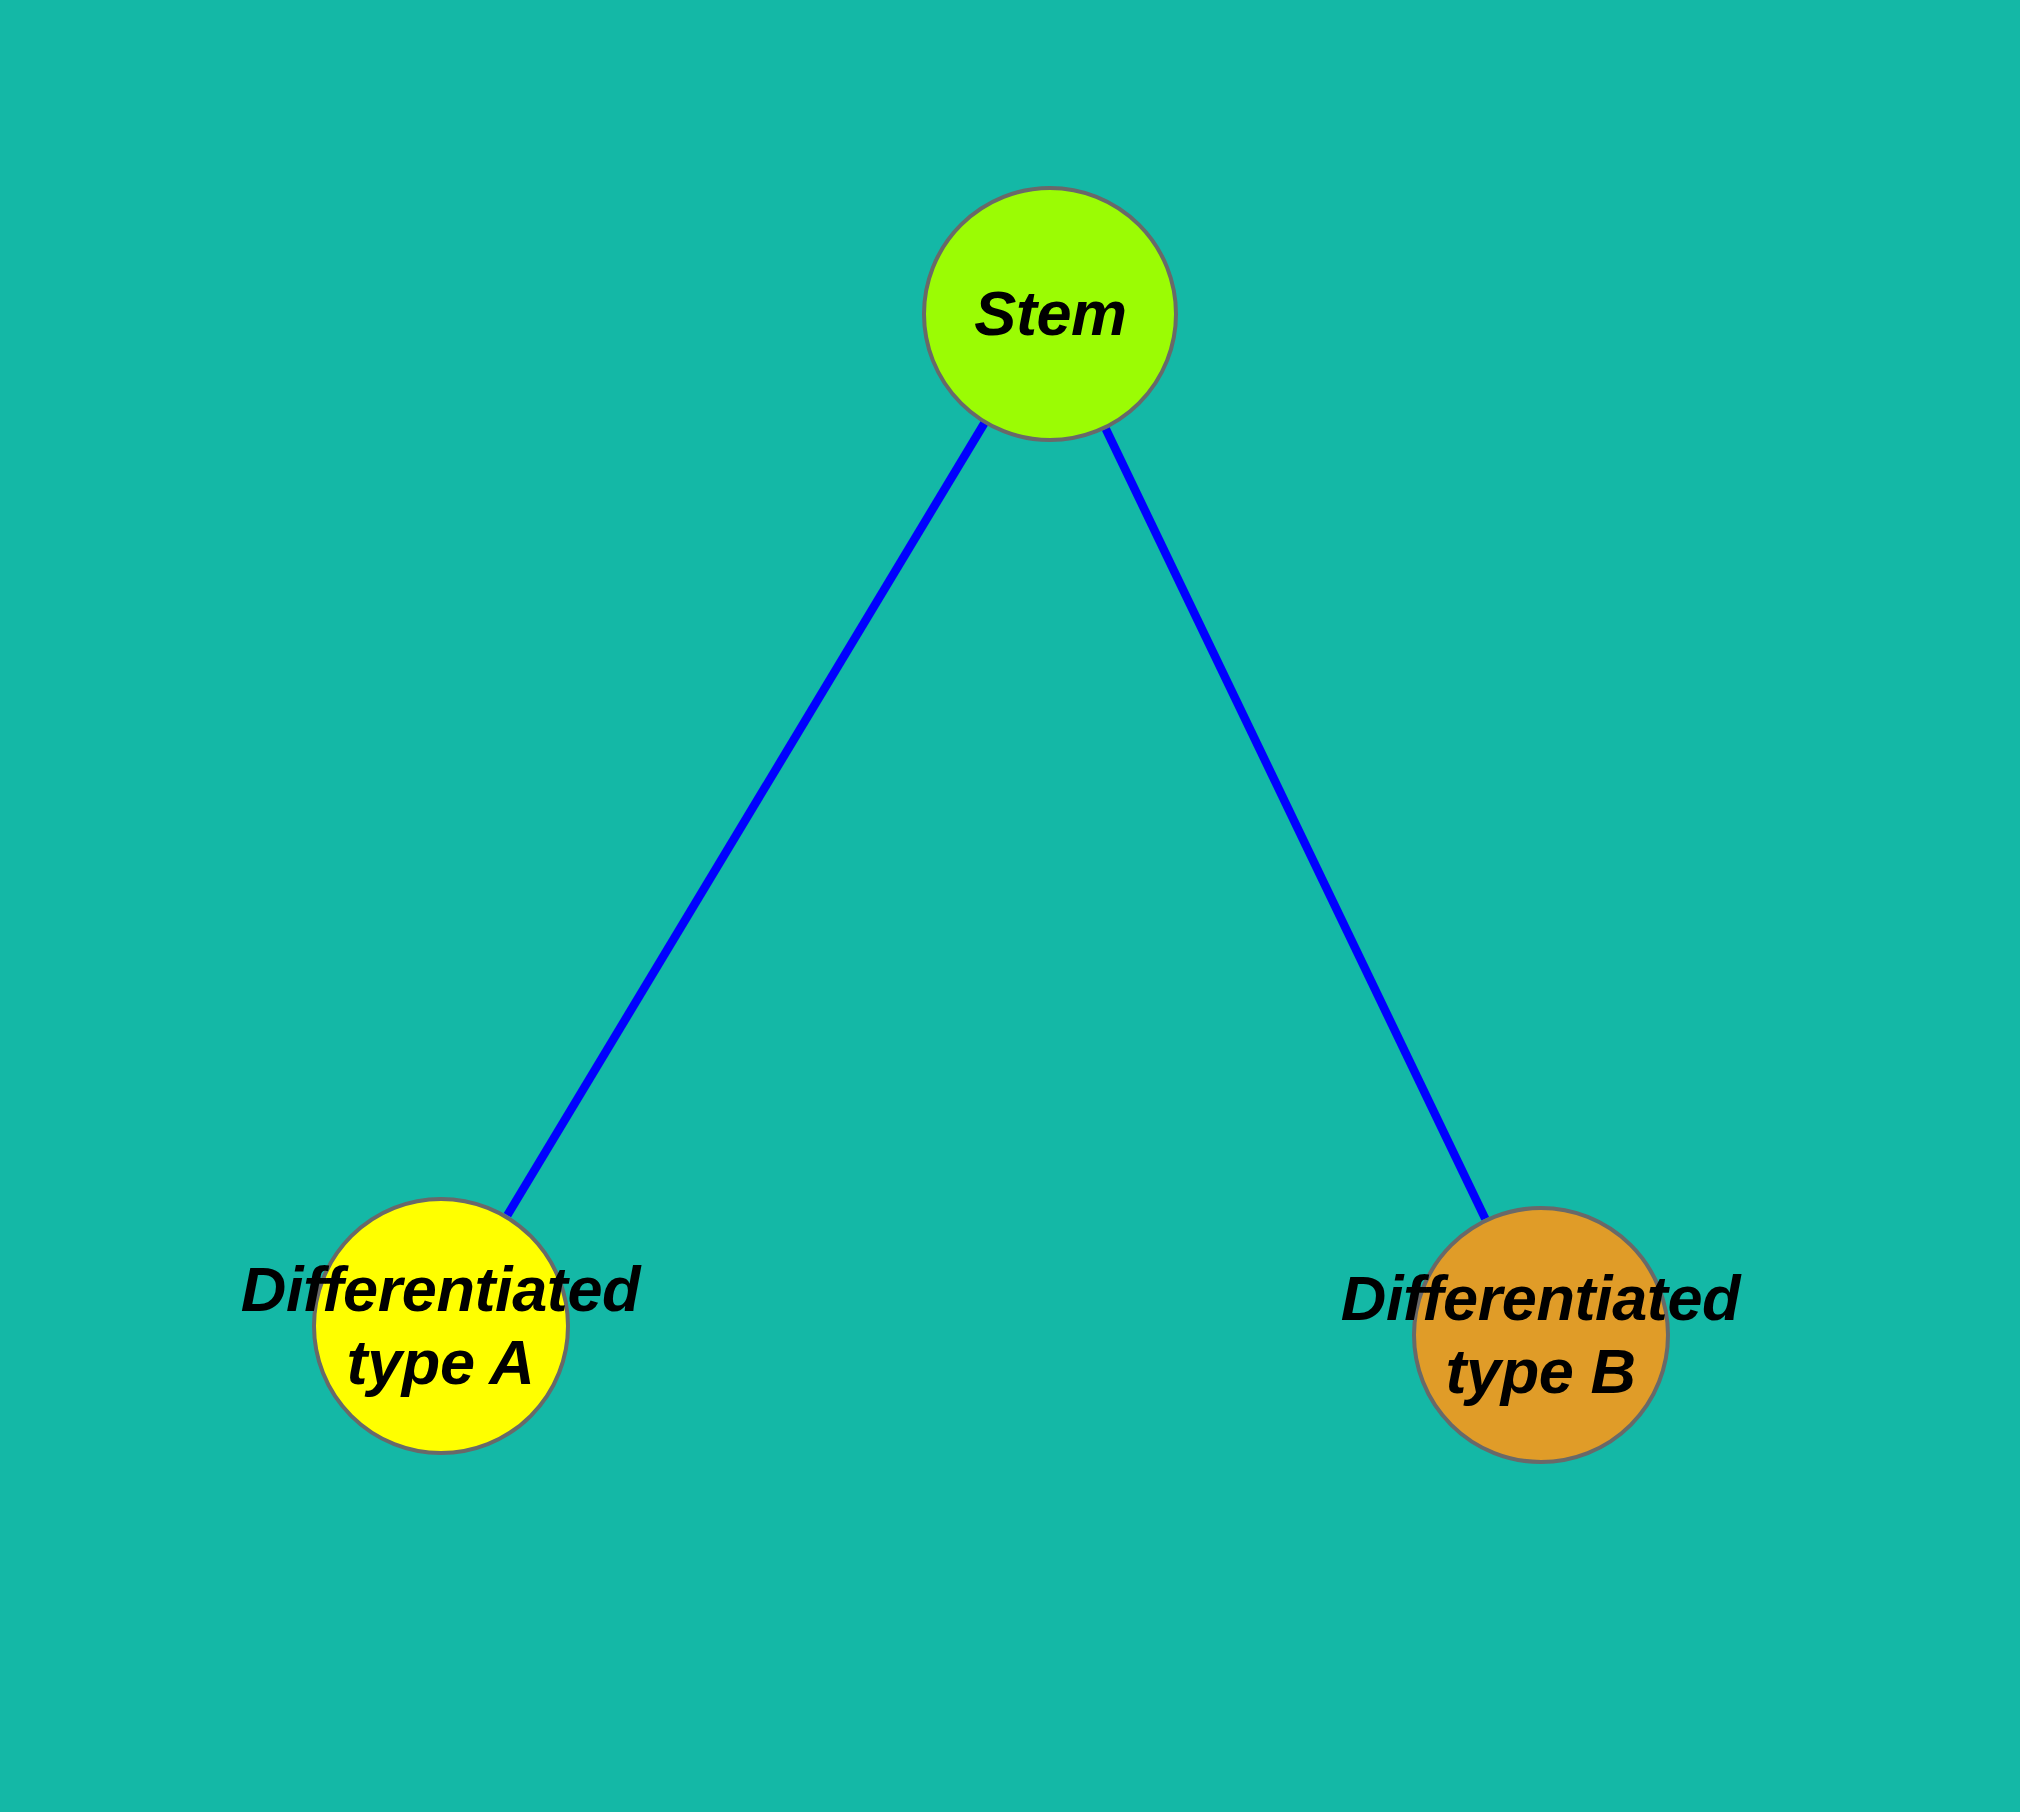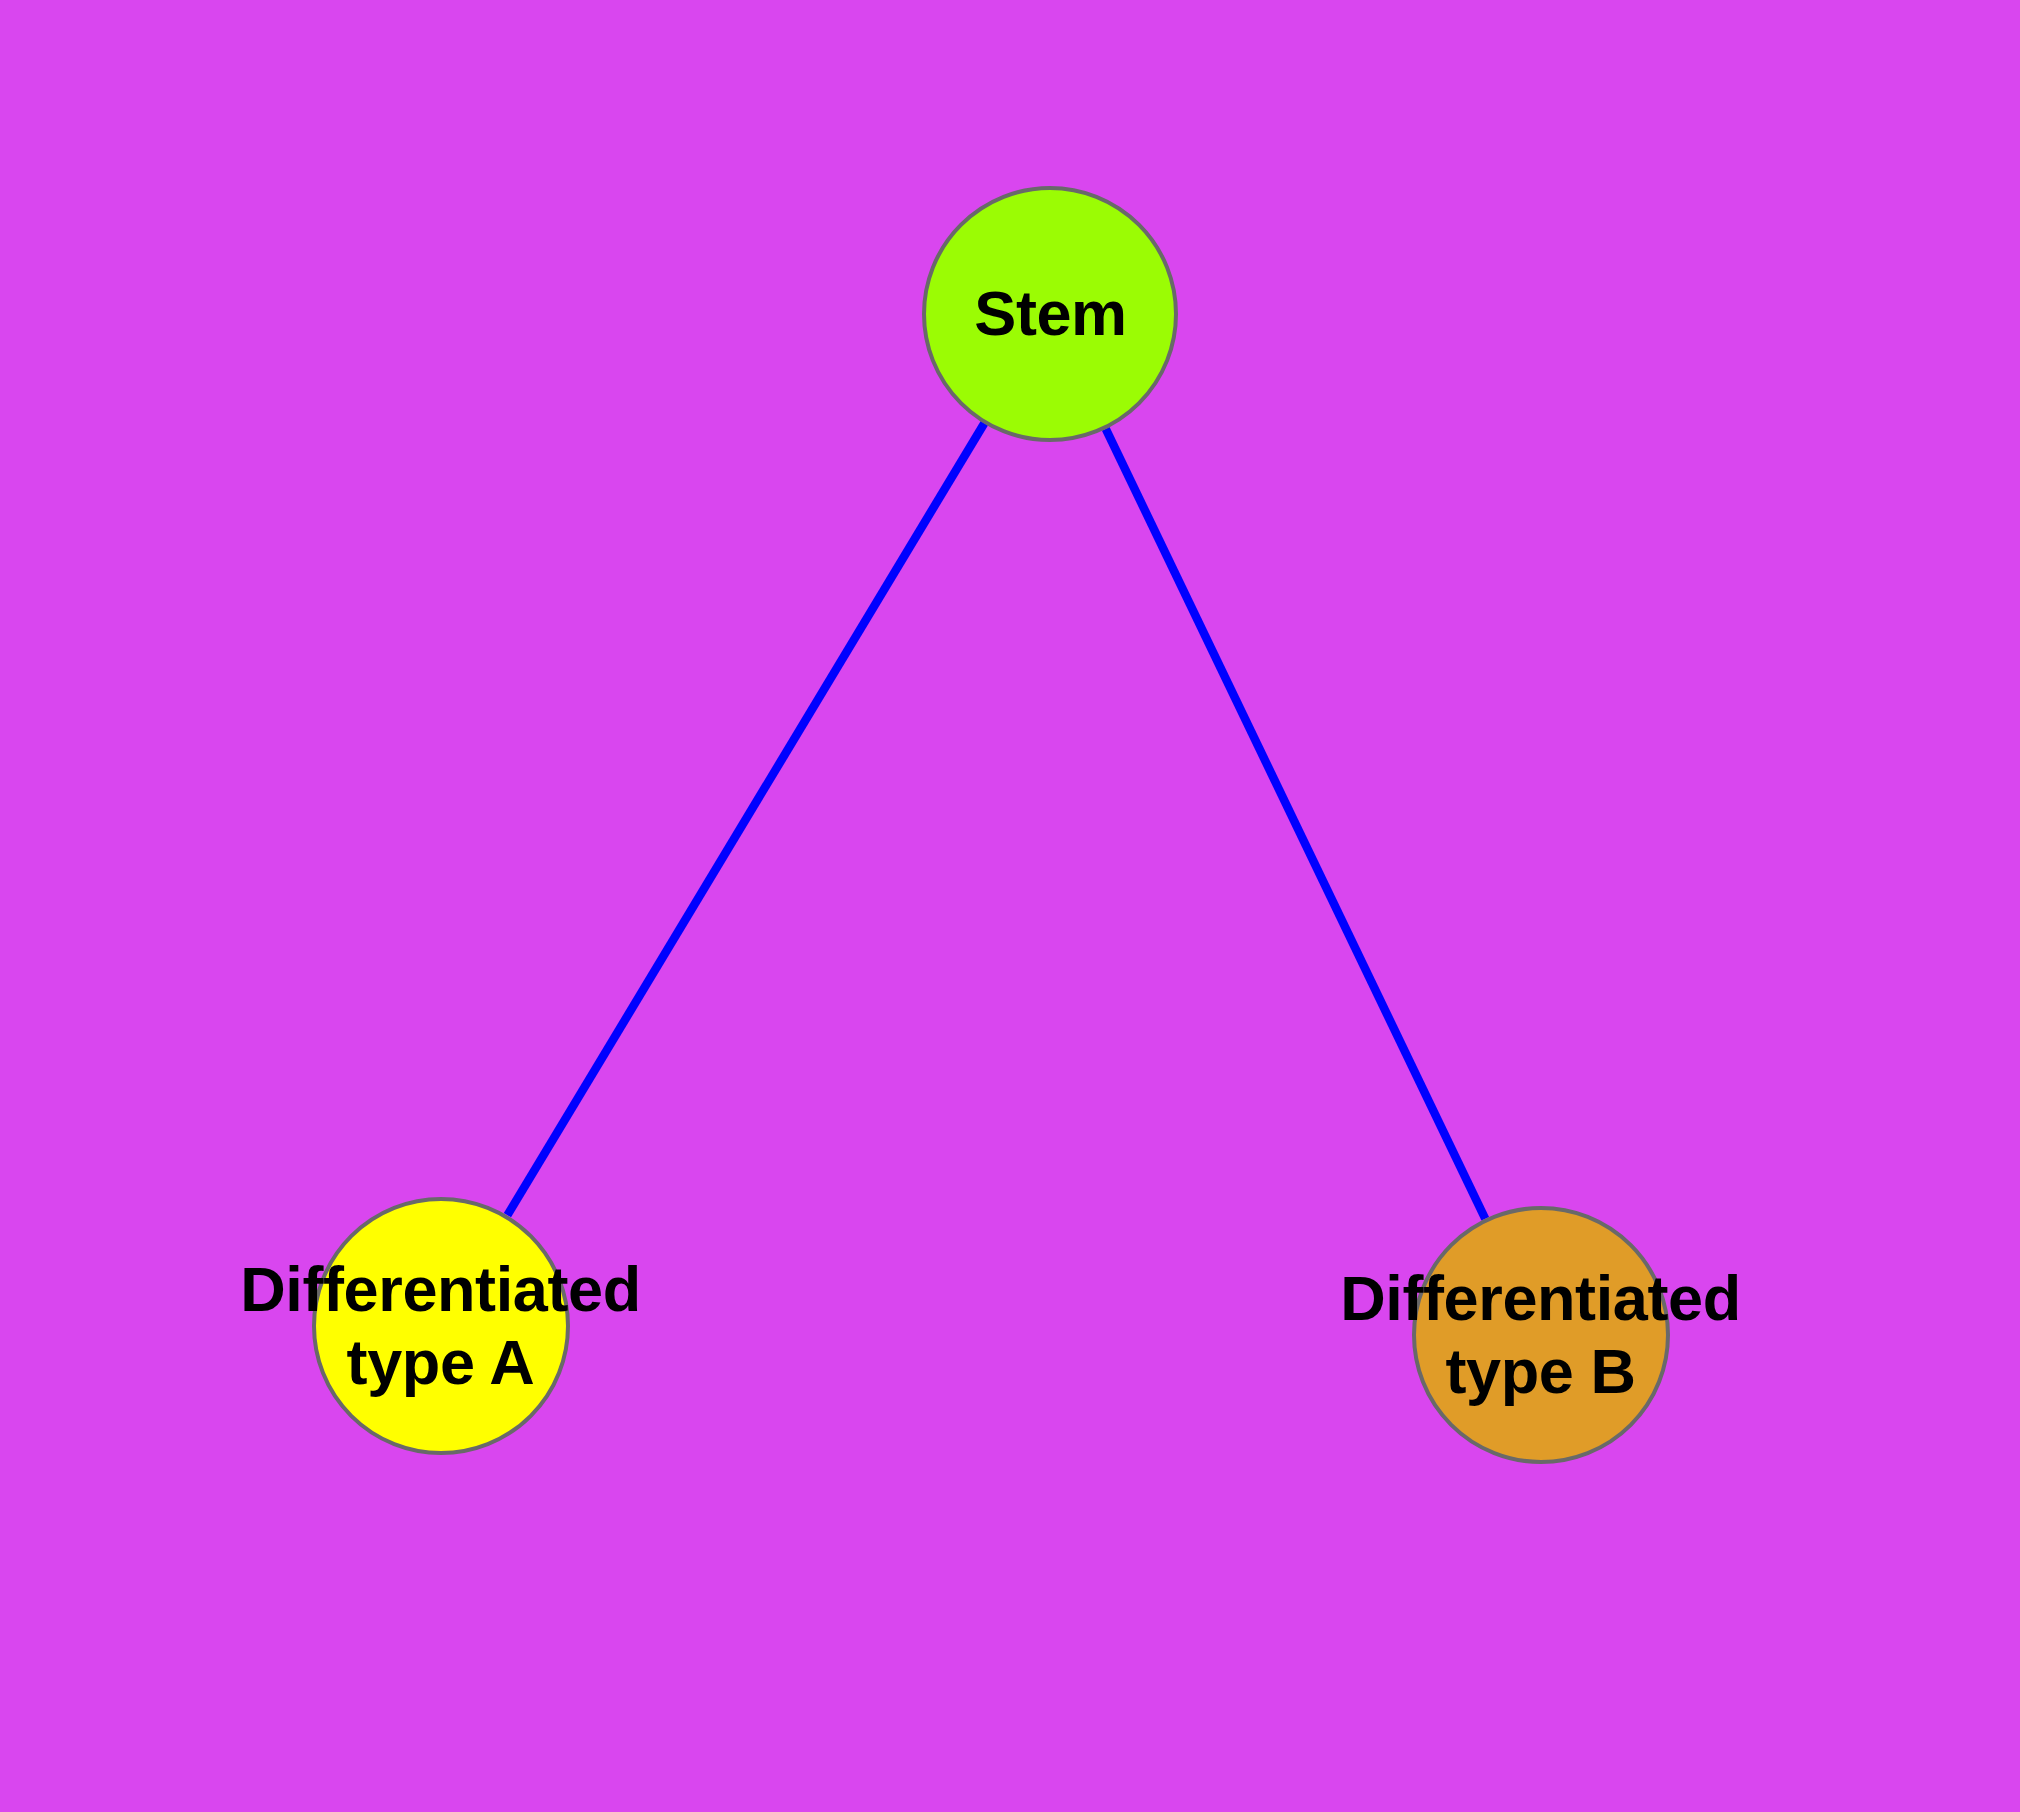--- a/index.html
+++ b/index.html
@@ -78,21 +78,21 @@
   #label-diff-b {
     left: 1267px;
     top: 1249px;
     width: 525px;
     font-size: 63px;
   }
 </style>
 </head>
 <body>
 
-<div id="diagram-canvas" style="background: #d946ef;">
+<div id="diagram-canvas" style="background: #14b8a6; font-style: italic;">
 
   <svg id="edge-layer" viewBox="0 0 2384 2138">
     <line id="edge-stem-a" x1="1161.1041212803982" y1="499.35699470264876" x2="598.4117454660892" y2="1433.7863364582608" stroke="#0000ff" stroke-width="10" stroke-linecap="butt"></line>
     <line id="edge-stem-b" x1="1304.397465013006" y1="506.1035325400213" x2="1752.1694391922058" y2="1437.9951195623626" stroke="#0000ff" stroke-width="10" stroke-linecap="butt"></line>
   </svg>
 
   <div class="graph-node" id="node-stem" style="left: 922px; top: 186px; width: 256px; height: 256px; background: rgb(155, 252, 4); border-color: rgb(105, 105, 105);"></div>
   <div class="node-label" id="label-stem" style="color: rgb(0, 0, 0); left: 796px; top: 277px;">Stem</div>
 
   <div class="graph-node" id="node-diff-a" style="left: 312px; top: 1197px; width: 258px; height: 258px; background: rgb(255, 255, 0); border-color: rgb(105, 105, 105);"></div>

